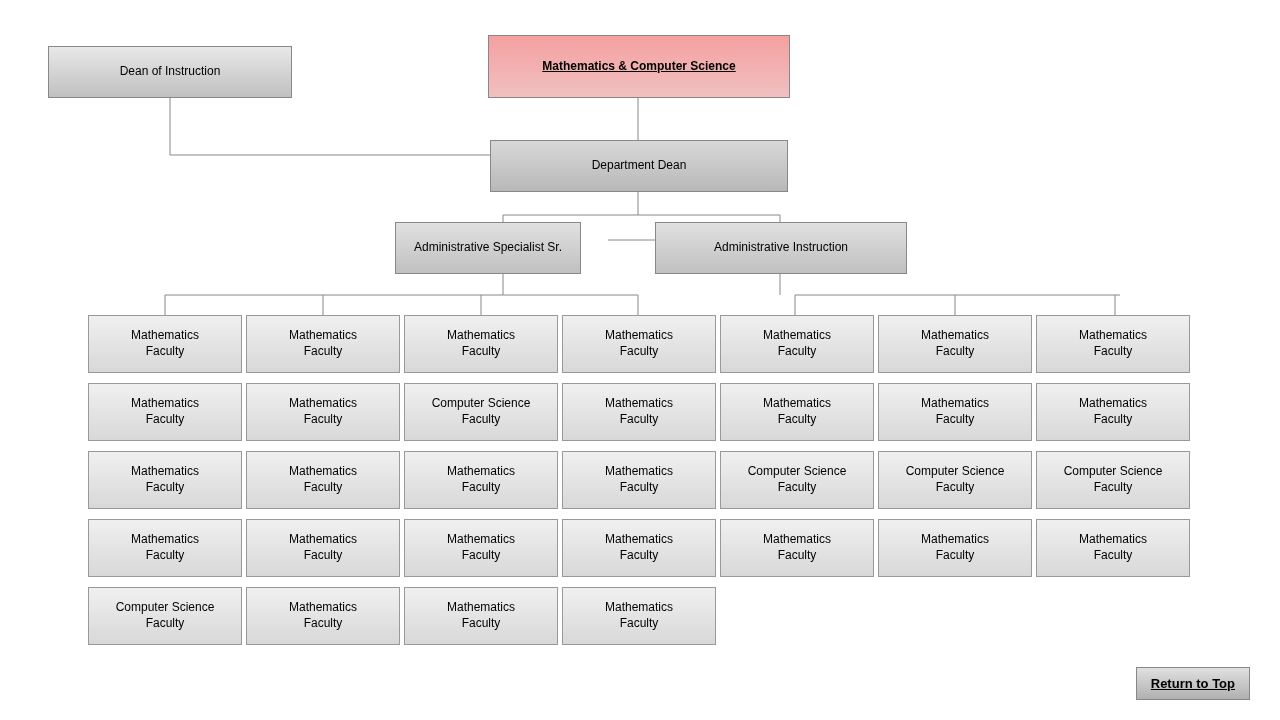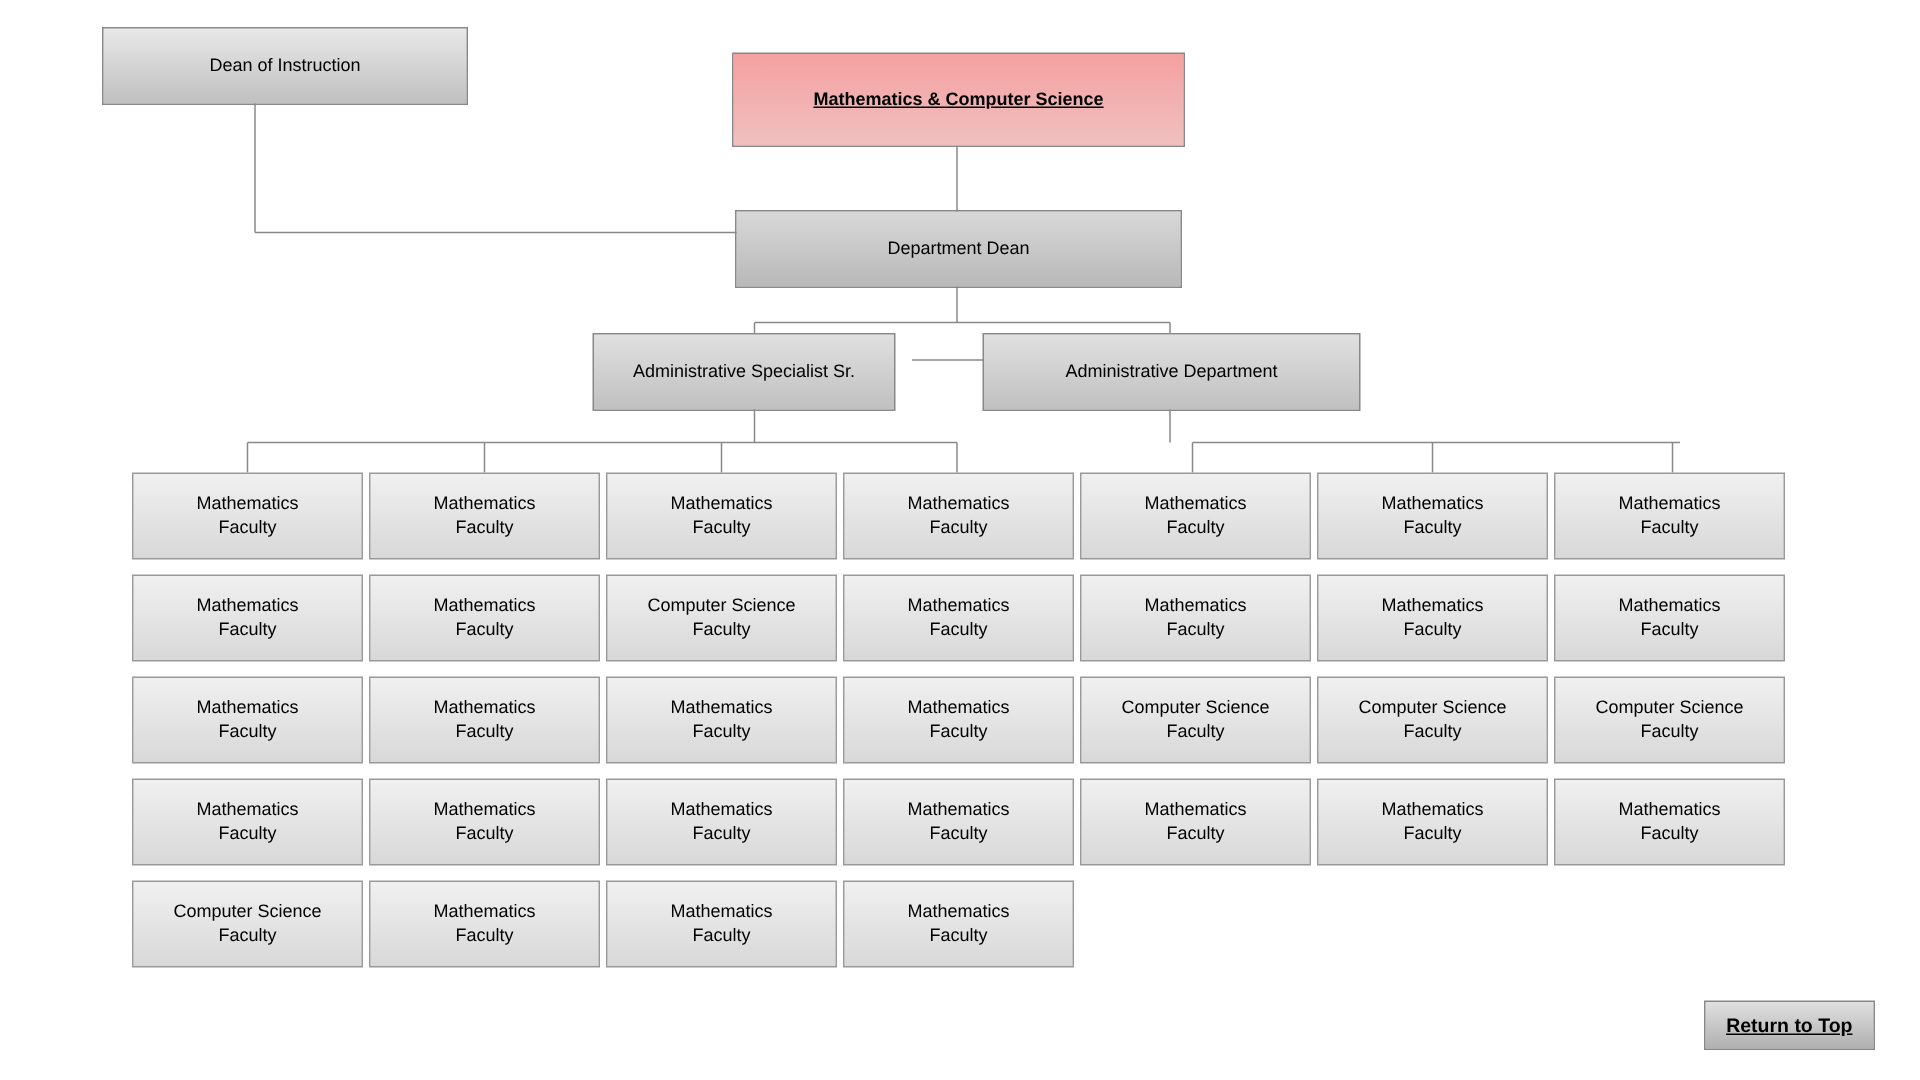--- a/index.html
+++ b/index.html
@@ -106,38 +106,38 @@
     <line x1="481" y1="295" x2="481" y2="315" stroke="#888" stroke-width="1"></line>
     <line x1="638" y1="295" x2="638" y2="315" stroke="#888" stroke-width="1"></line>
 
     <line x1="780" y1="258" x2="780" y2="295" stroke="#888" stroke-width="1"></line>
     <line x1="795" y1="295" x2="1120" y2="295" stroke="#888" stroke-width="1"></line>
     <line x1="795" y1="295" x2="795" y2="315" stroke="#888" stroke-width="1"></line>
     <line x1="955" y1="295" x2="955" y2="315" stroke="#888" stroke-width="1"></line>
     <line x1="1115" y1="295" x2="1115" y2="315" stroke="#888" stroke-width="1"></line>
   </svg>
 
-  <div class="node node-dean" style="left:48px; top:18px; width:244px; height:52px;margin-left:20px;">
+  <div class="node node-dean" style="left:48px; top:46px; width:244px; height:52px;">
     <span>Dean of Instruction</span>
   </div>
 
   <div class="node node-pink" style="left:488px; top:35px; width:302px; height:63px;">
     <span>Mathematics &amp; Computer Science</span>
   </div>
 
   <div class="node node-gray-top" style="left:490px; top:140px; width:298px; height:52px;">
     <span>Department  Dean</span>
   </div>
 
-  <div class="node node-gray" style="left:395px; top:222px; width:202px; height:52px;">
+  <div class="node node-gray" style="left:395px; top:222px; width:186px; height:52px;">
     <span>Administrative  Specialist Sr.</span>
   </div>
 
   <div class="node node-gray" style="left:655px; top:222px; width:252px; height:52px;">
-    <span>Administrative  Department</span>
+    <span>Administrative  Instruction</span>
   </div>
 
   <div class="node node-light" style="left:88px; top:315px; width:154px; height:58px;">
       <span style="white-space:pre-line;">Mathematics
 Faculty</span>
     </div>
 
   <div class="node node-light" style="left:246px; top:315px; width:154px; height:58px;">
       <span style="white-space:pre-line;">Mathematics
 Faculty</span>

